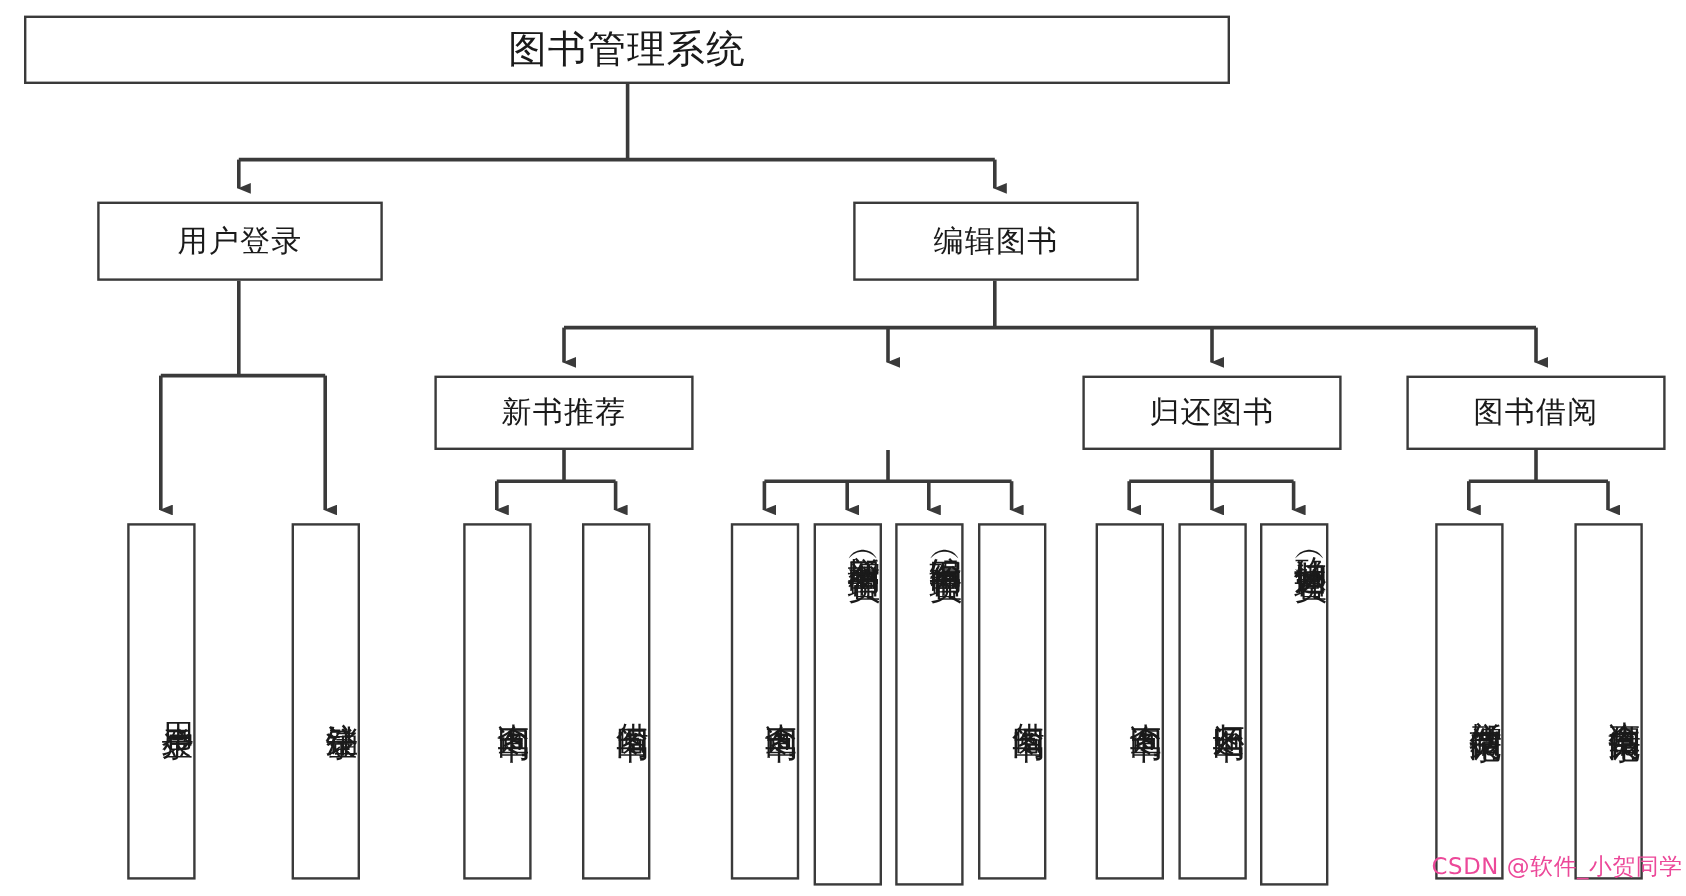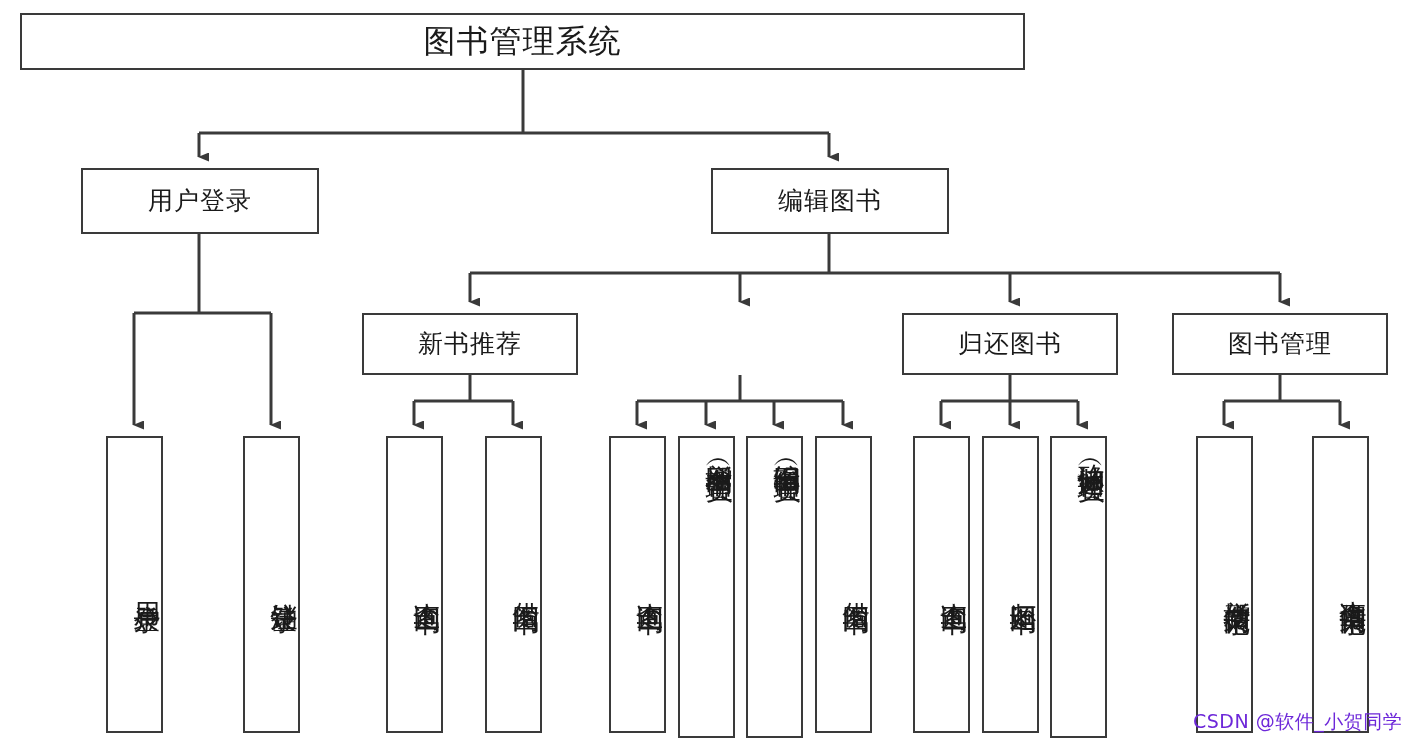--- a/index.html
+++ b/index.html
@@ -66,21 +66,21 @@
   }
   .node.vert.centered {
     align-items: center;
     justify-content: center;
   }
   .watermark {
     position: absolute;
     left: 1193px;
     top: 709px;
     font-size: 19px;
-    color: #6d28d9;
+    color: #ec4899;
     letter-spacing: 0.5px;
     white-space: nowrap;
     z-index: 5;
     font-family: "DejaVu Sans", "Liberation Sans", sans-serif;
   }
 </style>
 </head>
 <body>
 
 <div id="canvas">
@@ -150,21 +150,21 @@
   <div class="node horiz" style="left:362px; top:313px; width:216px; height:62px;">
     <span>新书推荐</span>
   </div>
 
 
   <div class="node horiz" style="left:902px; top:313px; width:216px; height:62px;">
     <span>归还图书</span>
   </div>
 
   <div class="node horiz" style="left:1172px; top:313px; width:216px; height:62px;">
-    <span>图书管理</span>
+    <span>图书借阅</span>
   </div>
 
   <div class="node vert centered" style="left:106px; top:436px; width:57px; height:297px;">
     <span class="vtext">用户登录</span>
   </div>
 
   <div class="node vert centered" style="left:243px; top:436px; width:57px; height:297px;">
     <span class="vtext">注销登录</span>
   </div>
 

